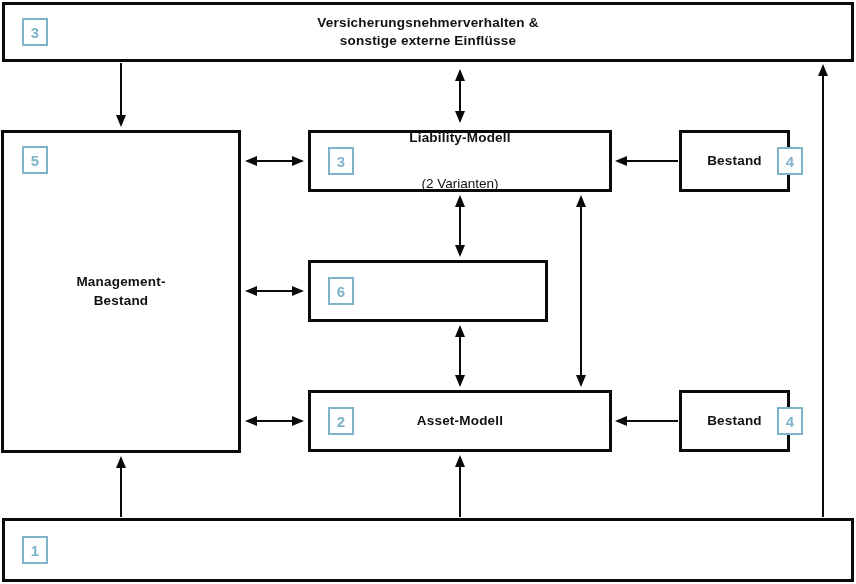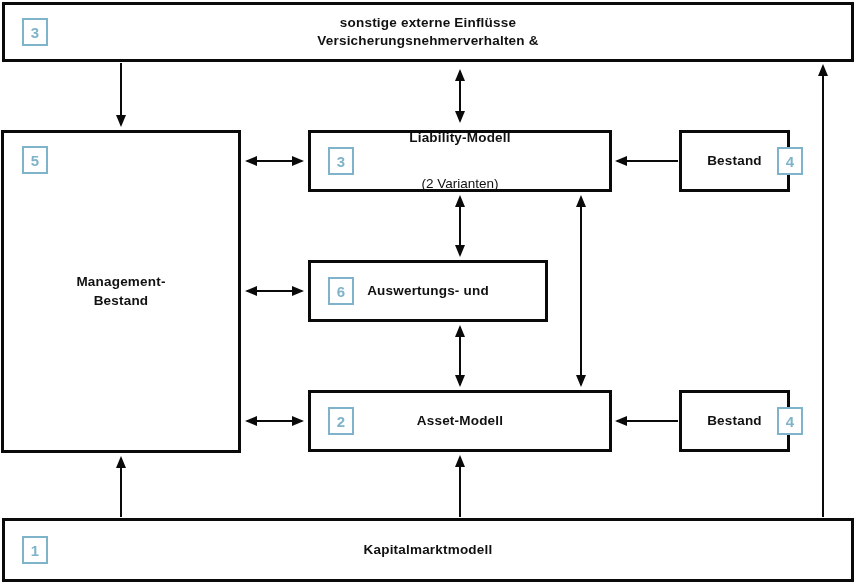--- a/index.html
+++ b/index.html
@@ -92,22 +92,22 @@
       <line x1="678" y1="421" x2="617" y2="421" marker-end="url(#ah)"></line>
       <line x1="121" y1="517" x2="121" y2="458" marker-end="url(#ah)"></line>
       <line x1="460" y1="517" x2="460" y2="457" marker-end="url(#ah)"></line>
       <line x1="823" y1="517" x2="823" y2="66" marker-end="url(#ah)"></line>
     </g>
   </svg>
 
   <div class="box" id="box-external">
     <span class="badge v-center">3</span>
     <div class="title">
+      <div>Versicherungsnehmerverhalten &amp;</div>
       <div>sonstige externe Einflüsse</div>
-      <div>Versicherungsnehmerverhalten &amp;</div>
     </div>
   </div>
 
   <div class="box" id="box-management">
     <span class="badge">5</span>
     <div class="title">
       <div>Management-</div>
       <div>Bestand</div>
     </div>
   </div>
@@ -116,21 +116,20 @@
     <span class="badge v-center">3</span>
     <div class="title">
       <div>Liability-Modell</div>
       <div class="sub">(2 Varianten)</div>
     </div>
   </div>
 
   <div class="box" id="box-auswertung">
     <span class="badge v-center">6</span>
     <div class="title">
-      <div>Auswertungs- und</div>
     </div>
   </div>
 
   <div class="box" id="box-asset">
     <span class="badge v-center">2</span>
     <div class="title">
       <div>Asset-Modell</div>
     </div>
   </div>
 
@@ -143,18 +142,15 @@
 
   <div class="box" id="box-bestand-bot">
     <span class="badge v-center">4</span>
     <div class="title">
       <div>Bestand</div>
     </div>
   </div>
 
   <div class="box" id="box-kapitalmarkt">
     <span class="badge v-center">1</span>
-    <div class="title">
-      <div>Kapitalmarktmodell</div>
-    </div>
   </div>
 
 </div>
 
 </body></html>

